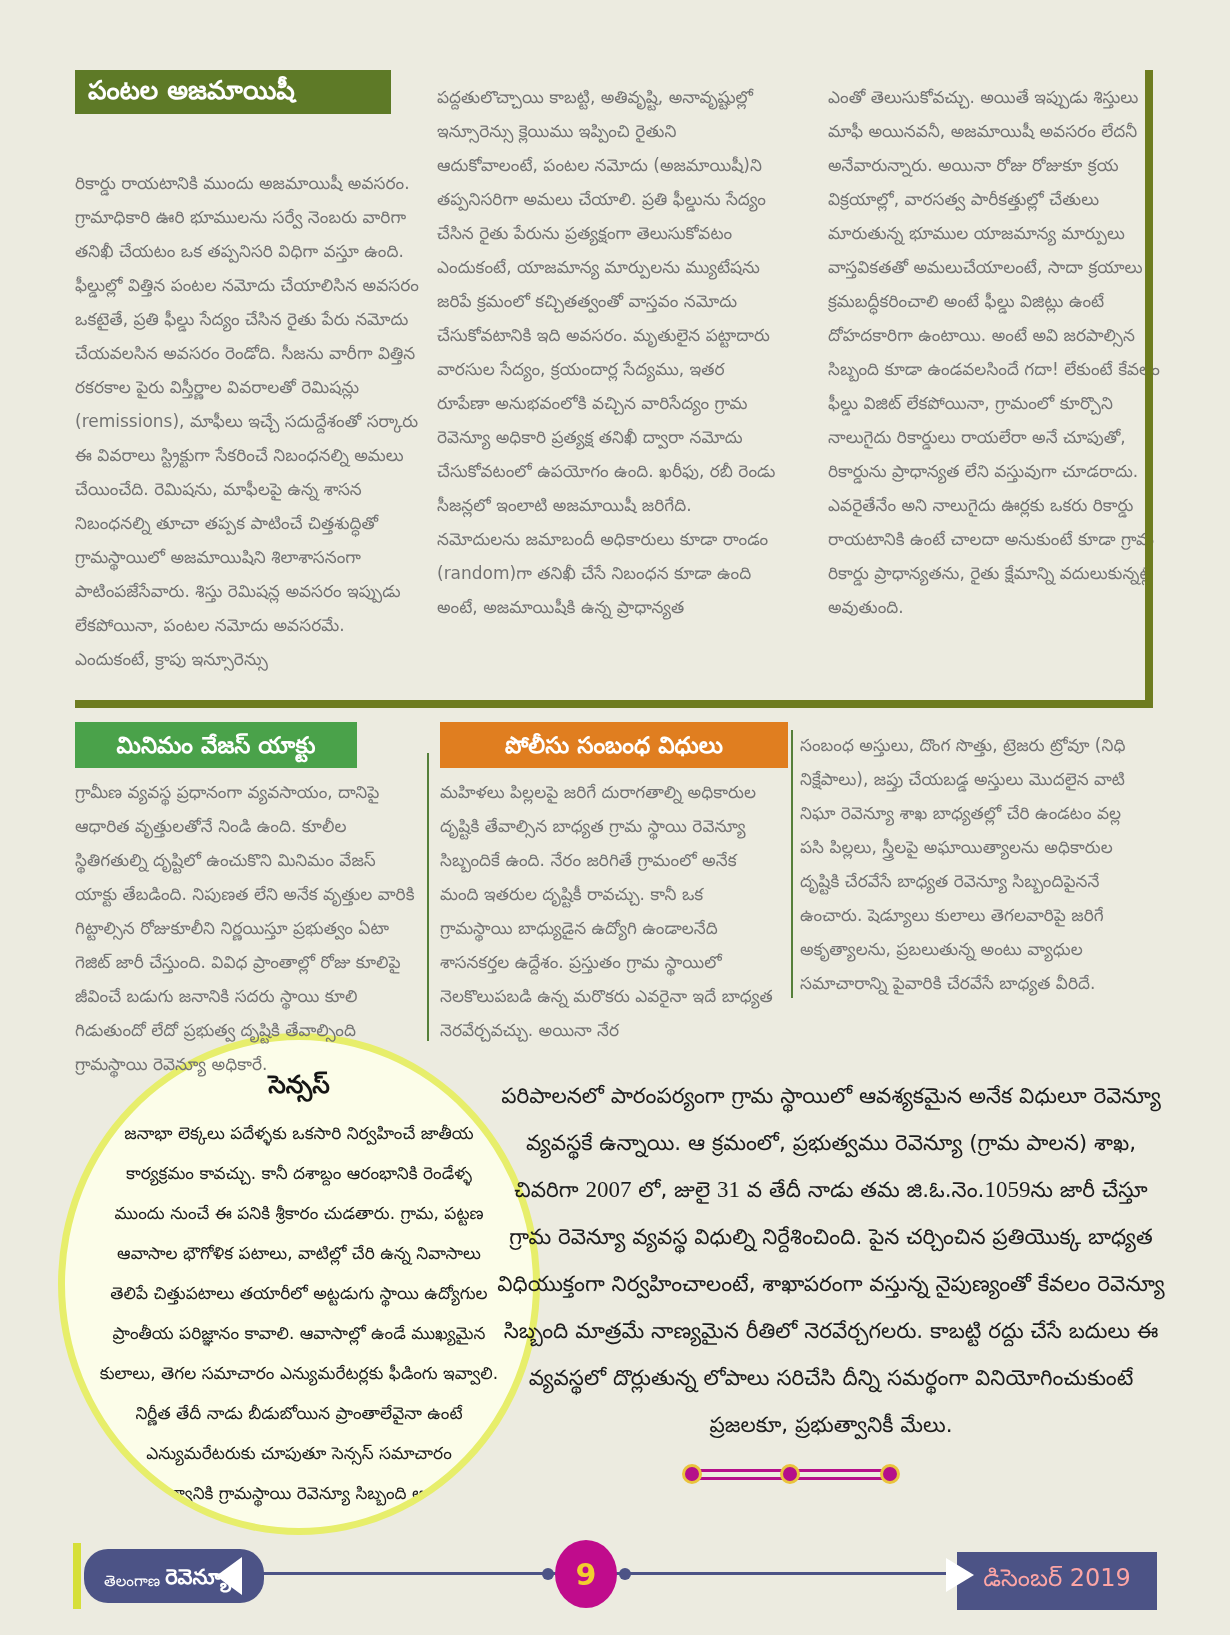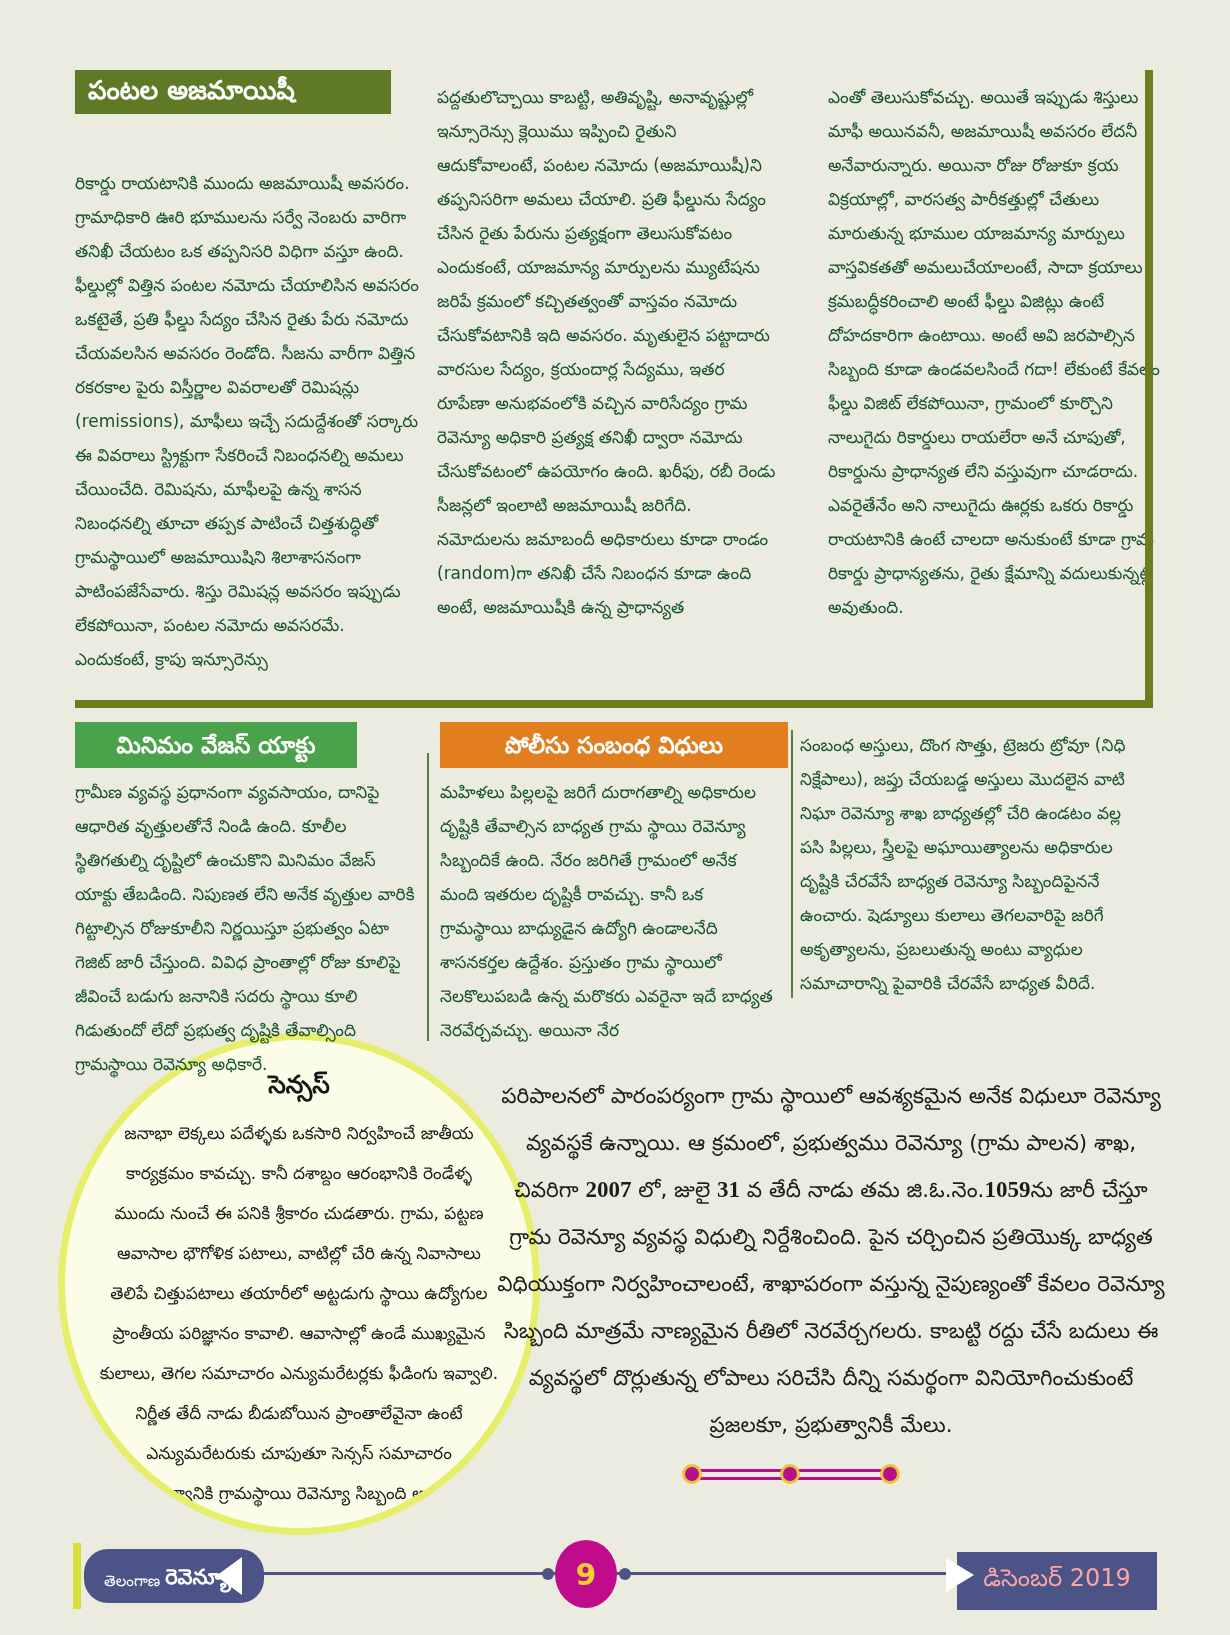--- a/index.html
+++ b/index.html
@@ -1,19 +1,19 @@
 <!DOCTYPE html>
 <html lang="te"><head>
 <meta charset="utf-8">
 <style>
   html,body{margin:0;padding:0;}
   body{font-family:"DejaVu Sans",sans-serif;}
   .page{position:relative;width:1230px;height:1635px;background:#ECEBE0;overflow:hidden;}
   .abs{position:absolute;}
-  .body-text{font-size:17px;line-height:34px;color:#14532d;text-align:left;overflow:hidden;margin:0;}
+  .body-text{font-size:17px;line-height:34px;color:#737373;text-align:left;overflow:hidden;margin:0;}
   
   .article-title{left:75px;top:70px;width:290px;height:34px;background:#5E7A27;color:#FFFFFF;
     font-size:26px;font-weight:bold;padding:5px 13px;overflow:hidden;}
   .col1{left:75px;top:126px;width:344px;height:562px;margin-top:40px;}
   .col2{left:437px;top:80px;width:341px;height:608px;}
   .col3{left:828px;top:80px;width:346px;height:610px;}
   .bar-bottom{left:75px;top:700px;width:1078px;height:8px;background:#6E7C20;}
   .bar-right{left:1145px;top:70px;width:8px;height:638px;background:#6E7C20;}
   
   .mid-head{top:722px;height:46px;color:#FFFFFF;font-size:23px;font-weight:bold;
@@ -27,21 +27,21 @@
   .vdiv1{left:427px;top:753px;height:288px;}
   .vdiv2{left:791px;top:730px;height:268px;}
   
   .census-circle{left:58px;top:1033px;width:482px;height:502px;border-radius:50%;
     background:#FCFDE9;border:7px solid #E7EE6B;box-sizing:border-box;z-index:1;overflow:hidden;}
   .census-title{margin:30px 0 8px 0;text-align:center;font-size:25px;font-weight:bold;color:#151515;}
   .census-body{font-size:17px;line-height:40px;color:#1C1C1C;text-align:center;margin:0;padding:0 34px;overflow:hidden;}
   
   .closing{left:497px;top:1072px;width:668px;height:372px;font-size:21.5px;line-height:47px;
     color:#1C1C1C;text-align:center;z-index:2;overflow:hidden;margin:0;}
-  .gonum{font-family:"Liberation Serif",serif;font-weight:bold;font-size:23px;text-align:right;}
+  .gonum{font-family:"Liberation Serif",serif;font-weight:normal;font-size:23px;text-align:right;}
   
   .orn-line{left:690px;top:1469px;width:200px;height:5px;border-top:3px solid #B50F8A;
     border-bottom:3px solid #B50F8A;box-sizing:content-box;}
   .orn-dot{width:14px;height:14px;border-radius:50%;background:#B50F8A;border:3px solid #E9C33C;top:1464px;}
   .orn-dot.d1{left:682px;} .orn-dot.d2{left:780px;} .orn-dot.d3{left:880px;}
   
   .footer-stripe{left:73px;top:1543px;width:8px;height:66px;background:#D6DF3A;}
   .footer-line{left:252px;top:1572px;width:705px;height:3px;background:#4C5386;}
   .brand-box{left:84px;top:1549px;width:180px;height:54px;background:#4C5386;color:#FFFFFF;
     display:flex;align-items:baseline;justify-content:flex-start;padding-left:20px;box-sizing:border-box;overflow:hidden;border-radius:24px;}

